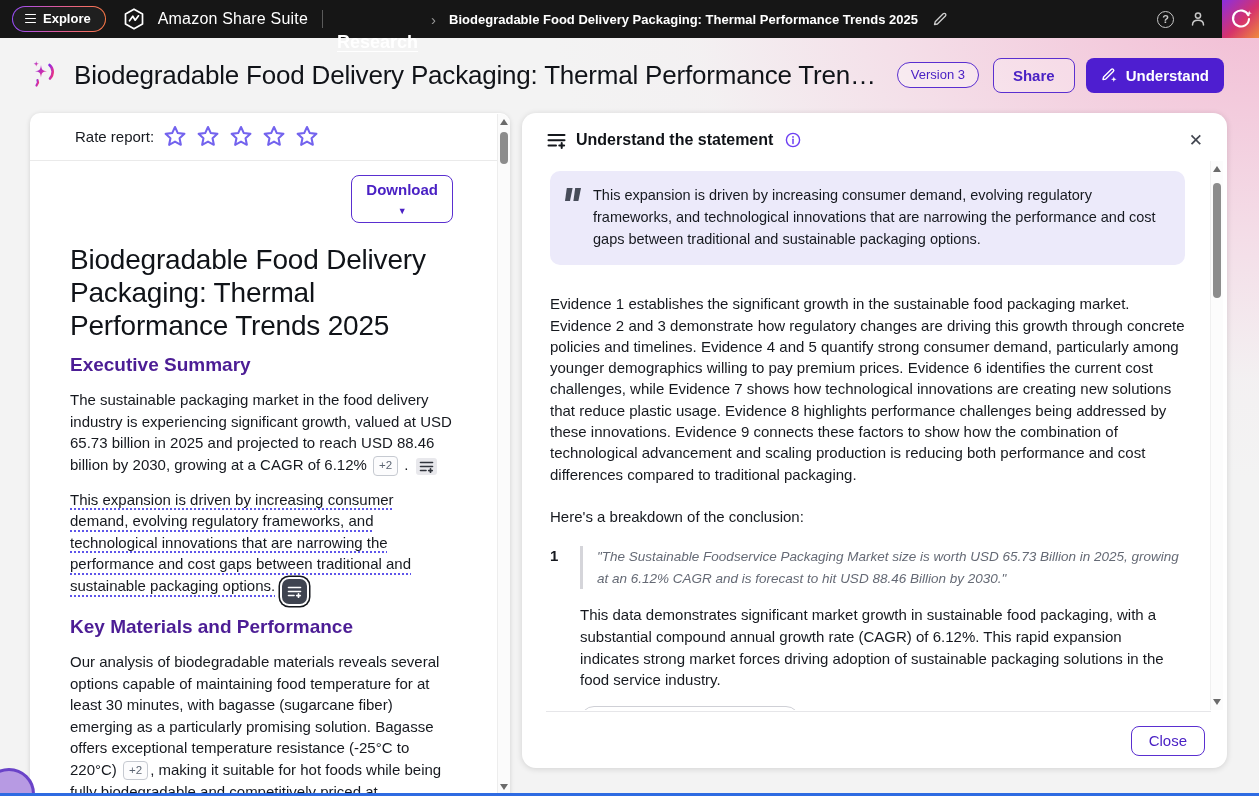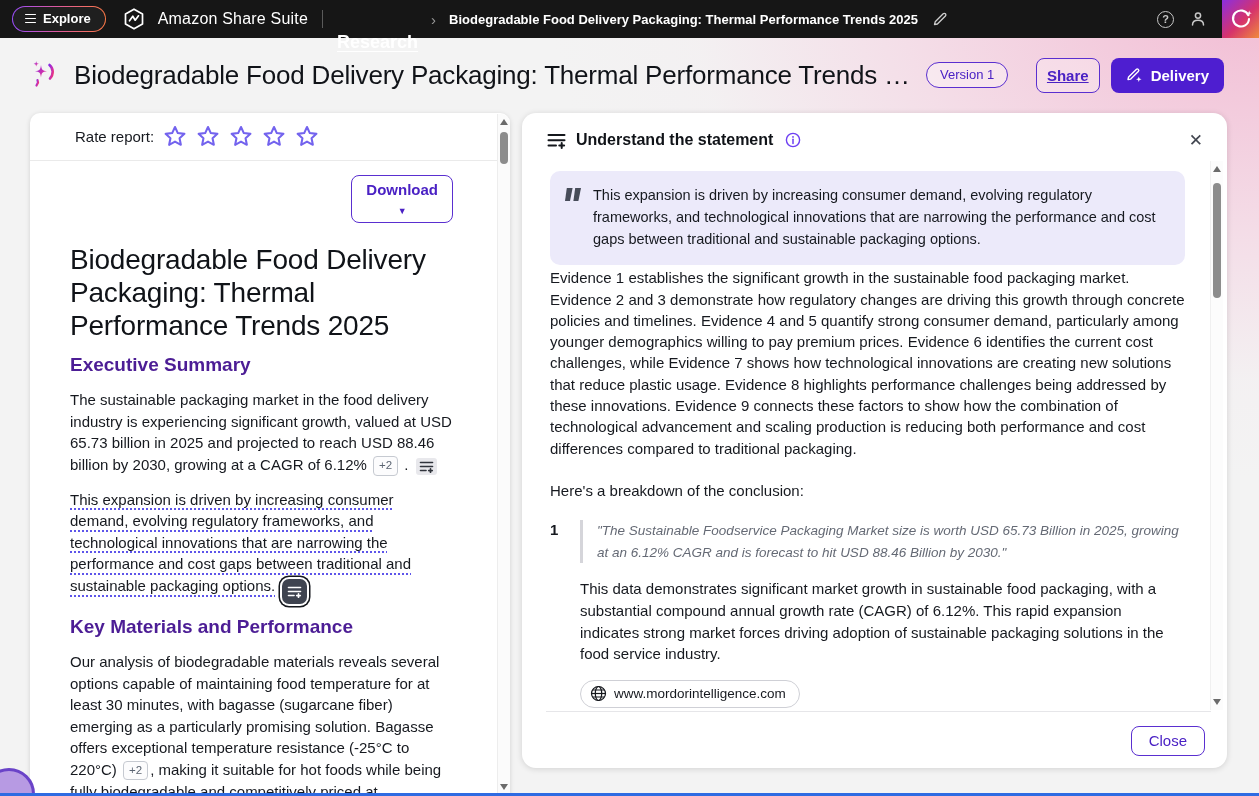--- a/index.html
+++ b/index.html
@@ -56,21 +56,21 @@
     font-size:26px; font-weight:400; color:#101318; letter-spacing:-0.2px;
     white-space:nowrap; overflow:hidden; text-overflow:ellipsis; max-width:838px;
   }
   .version-pill {
     flex:none; border:1px solid #5a2fd0; color:#4a21c4; border-radius:999px;
     padding:4px 13px 5px; font-size:13px; background:rgba(255,255,255,0.35); cursor:default;
   }
   .hdr-actions { margin-left:auto; display:flex; align-items:center; gap:11px; }
   .share-btn {
     border:1.5px solid #5a2fd0; color:#4a21c4; background:rgba(255,255,255,0.25);
-    border-radius:8px; padding:8px 10px; font-size:15px; font-weight:700; font-family:inherit; cursor:pointer;text-decoration:underline;
+    border-radius:8px; padding:8px 19px; font-size:15px; font-weight:700; font-family:inherit; cursor:pointer;
   }
   .summarize-btn {
     display:flex; align-items:center; gap:8px; border:none; background:#4e1ed0; color:#fff;
     border-radius:8px; padding:9px 15px; font-size:15px; font-weight:700; font-family:inherit; cursor:pointer;
   }
 
   
   .report-card {
     position:absolute; left:30px; top:113px; width:480px; height:682px;
     background:#fff; border-radius:10px 10px 0 0;
@@ -126,21 +126,21 @@
     background:#fff; border-radius:14px; box-shadow:0 1px 6px rgba(0,0,0,0.14); z-index:5;
   }
   .u-header { height:48px; display:flex; align-items:center; gap:10px; padding:6px 22px 0 25px; }
   .u-title { font-size:16px; font-weight:700; color:#101318; }
   .info-icon { display:inline-flex; margin-left:2px; cursor:pointer; }
   .close-x { margin-left:auto; background:none; border:none; cursor:pointer; font-size:17px; color:#424650; line-height:1; padding:2px; font-family:inherit; }
   .u-body { height:549px; overflow:hidden; padding:10px 42px 0 28px; }
   .quote-block { display:flex; gap:11px; background:#eceafa; border-radius:10px; padding:14px 20px 15px 15px; }
   .qmark { flex:none; margin-top:2px; }
   .quote-text { font-size:14.5px; line-height:1.5; color:#16191f; }
-  .u-analysis { font-size:15px; line-height:1.42; margin-top:2px; color:#16191f; }
+  .u-analysis { font-size:15px; line-height:1.42; margin-top:28px; color:#16191f; }
   .u-breakdown { font-size:15px; margin-top:23px; color:#16191f; }
   .evidence-row { display:flex; gap:16px; margin-top:21px; }
   .ev-num { font-size:15px; font-weight:700; color:#16191f; width:14px; flex:none; padding-top:1px; }
   .ev-quote { border-left:3px solid #d5d5da; padding-left:14px; font-size:13.5px; font-style:italic; color:#656a75; line-height:1.6; }
   .ev-analysis { font-size:15px; line-height:1.45; margin-top:15px; margin-left:30px; color:#16191f; }
   .source-chip {
     display:inline-flex; align-items:center; gap:7px; margin-top:15px; margin-left:30px; cursor:pointer;
     border:1px solid #cfd0d6; border-radius:999px; background:#fff; padding:4px 13px 5px 9px;
     font-size:13.5px; color:#16191f; font-family:inherit;
   }
@@ -214,31 +214,31 @@
             <stop offset="1" stop-color="#f0356e"></stop>
         </linearGradient>
       </defs>
       <path d="M11 6 C11.7 11 12.3 11.6 17 12.3 C12.3 13 11.7 13.6 11 18.6 C10.3 13.6 9.7 13 5 12.3 C9.7 11.6 10.3 11 11 6 Z" fill="url(#sparkG)"></path>
       <path d="M6.2 2.2 L6.8 4.2 L8.8 4.8 L6.8 5.4 L6.2 7.4 L5.6 5.4 L3.6 4.8 L5.6 4.2 Z" fill="url(#sparkG)"></path>
       <path d="M19.5 6 C23.5 9.2 23.8 15.2 20 19.5" stroke="url(#sparkG)" stroke-width="2.6" stroke-linecap="round"></path>
       <path d="M7.5 21 L8 23.5 L6.5 26.5" stroke="url(#sparkG)" stroke-width="2.2" stroke-linecap="round" fill="none"></path>
     </svg>
   </span>
   <h1 class="page-title">Biodegradable Food Delivery Packaging: Thermal Performance Trends 2025</h1>
-  <span class="version-pill">Version 1</span>
+  <span class="version-pill">Version 3</span>
   <div class="hdr-actions">
     <button class="share-btn">Share</button>
     <button class="summarize-btn">
       <span style="display:inline-flex">
         <svg width="17" height="17" viewBox="0 0 17 17" fill="none">
           <path d="M2 12.5 L2.6 10 L10.2 2.4 C10.8 1.8 11.7 1.8 12.3 2.4 C12.9 3 12.9 3.9 12.3 4.5 L4.7 12.1 Z" stroke="#ffffff" stroke-width="1.4" stroke-linejoin="round"></path>
           <path d="M12.8 9.4 L13.5 11.5 L15.6 12.2 L13.5 12.9 L12.8 15 L12.1 12.9 L10 12.2 L12.1 11.5 Z" fill="#ffffff"></path>
         </svg>
       </span>
-      <span>Delivery</span>
+      <span>Understand</span>
     </button>
   </div>
 </div>
 
 <div class="report-card">
   <div class="rate-row">
     <span class="rate-label">Rate report:</span>
     <div class="stars">
       <button class="star-btn">
           <svg width="26" height="26" viewBox="0 0 24 24" fill="none" stroke="#7363ee" stroke-width="1.9" stroke-linejoin="round">

